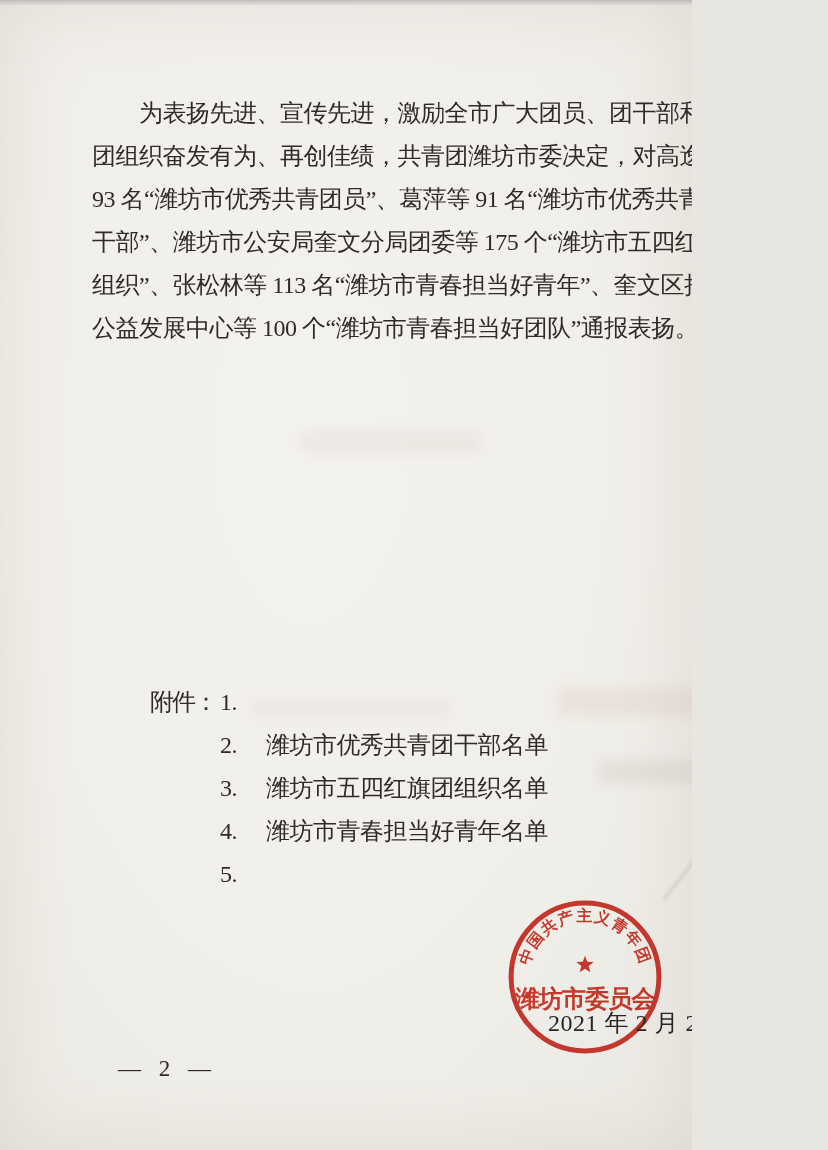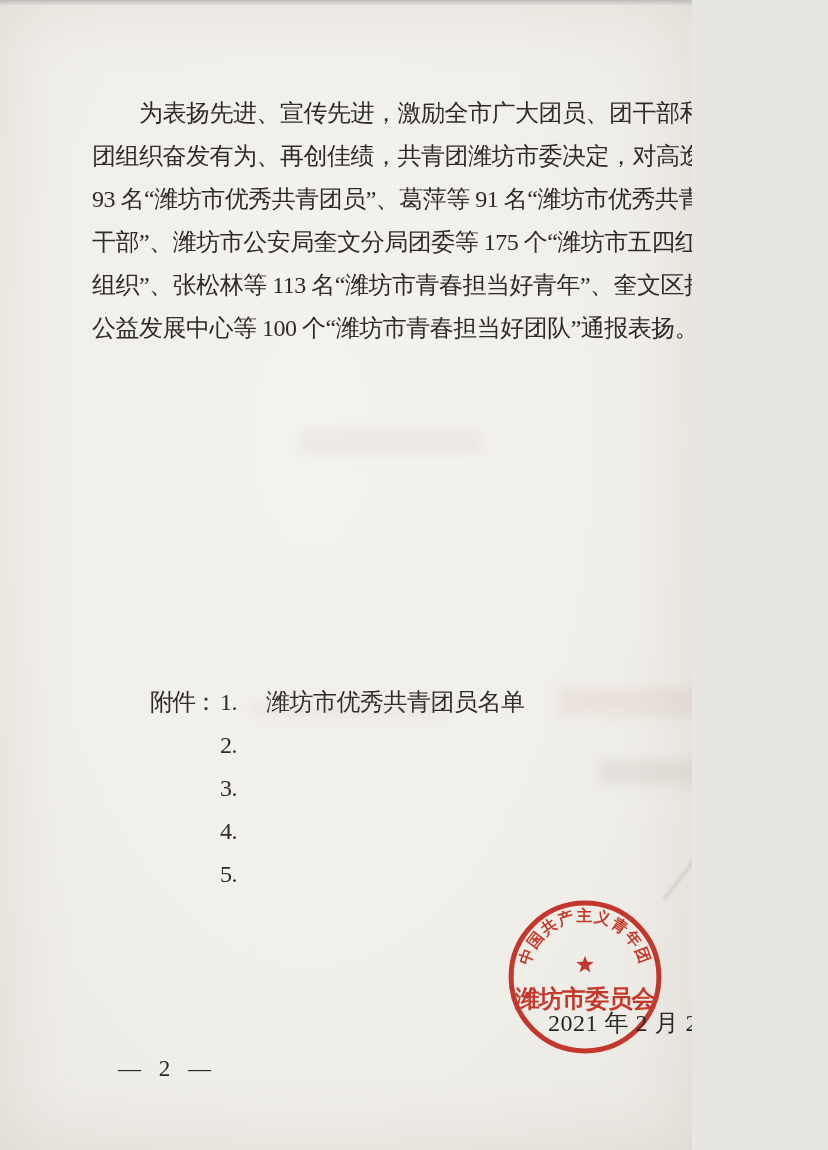--- a/index.html
+++ b/index.html
@@ -103,30 +103,32 @@
 干部”、潍坊市公安局奎文分局团委等 175 个“潍坊市五四红旗团
 组织”、张松林等 113 名“潍坊市青春担当好青年”、奎文区拾柴
 公益发展中心等 100 个“潍坊市青春担当好团队”通报表扬。</p>
   </div>
 
   <div class="attachments">
     <span class="att-label">附件：</span>
     <div class="att-items">
       <div class="att-row">
         <span class="att-num">1.</span>
-        <span class="att-text">潍坊市优秀共青团员名单</span>
       </div>
       <div class="att-row">
         <span class="att-num">2.</span>
+        <span class="att-text">潍坊市优秀共青团干部名单</span>
       </div>
       <div class="att-row">
         <span class="att-num">3.</span>
+        <span class="att-text">潍坊市五四红旗团组织名单</span>
       </div>
       <div class="att-row">
         <span class="att-num">4.</span>
+        <span class="att-text">潍坊市青春担当好青年名单</span>
       </div>
       <div class="att-row">
         <span class="att-num">5.</span>
       </div>
     </div>
   </div>
 
   <svg class="seal" viewBox="0 0 160 160" xmlns="http://www.w3.org/2000/svg">
     <circle cx="80" cy="80" r="73" fill="none" stroke="#c0281e" stroke-width="5"></circle>
     <path id="sealArc" d="M24.9,70.3 A56,56 0 0 1 135.1,70.3" fill="none"></path>

